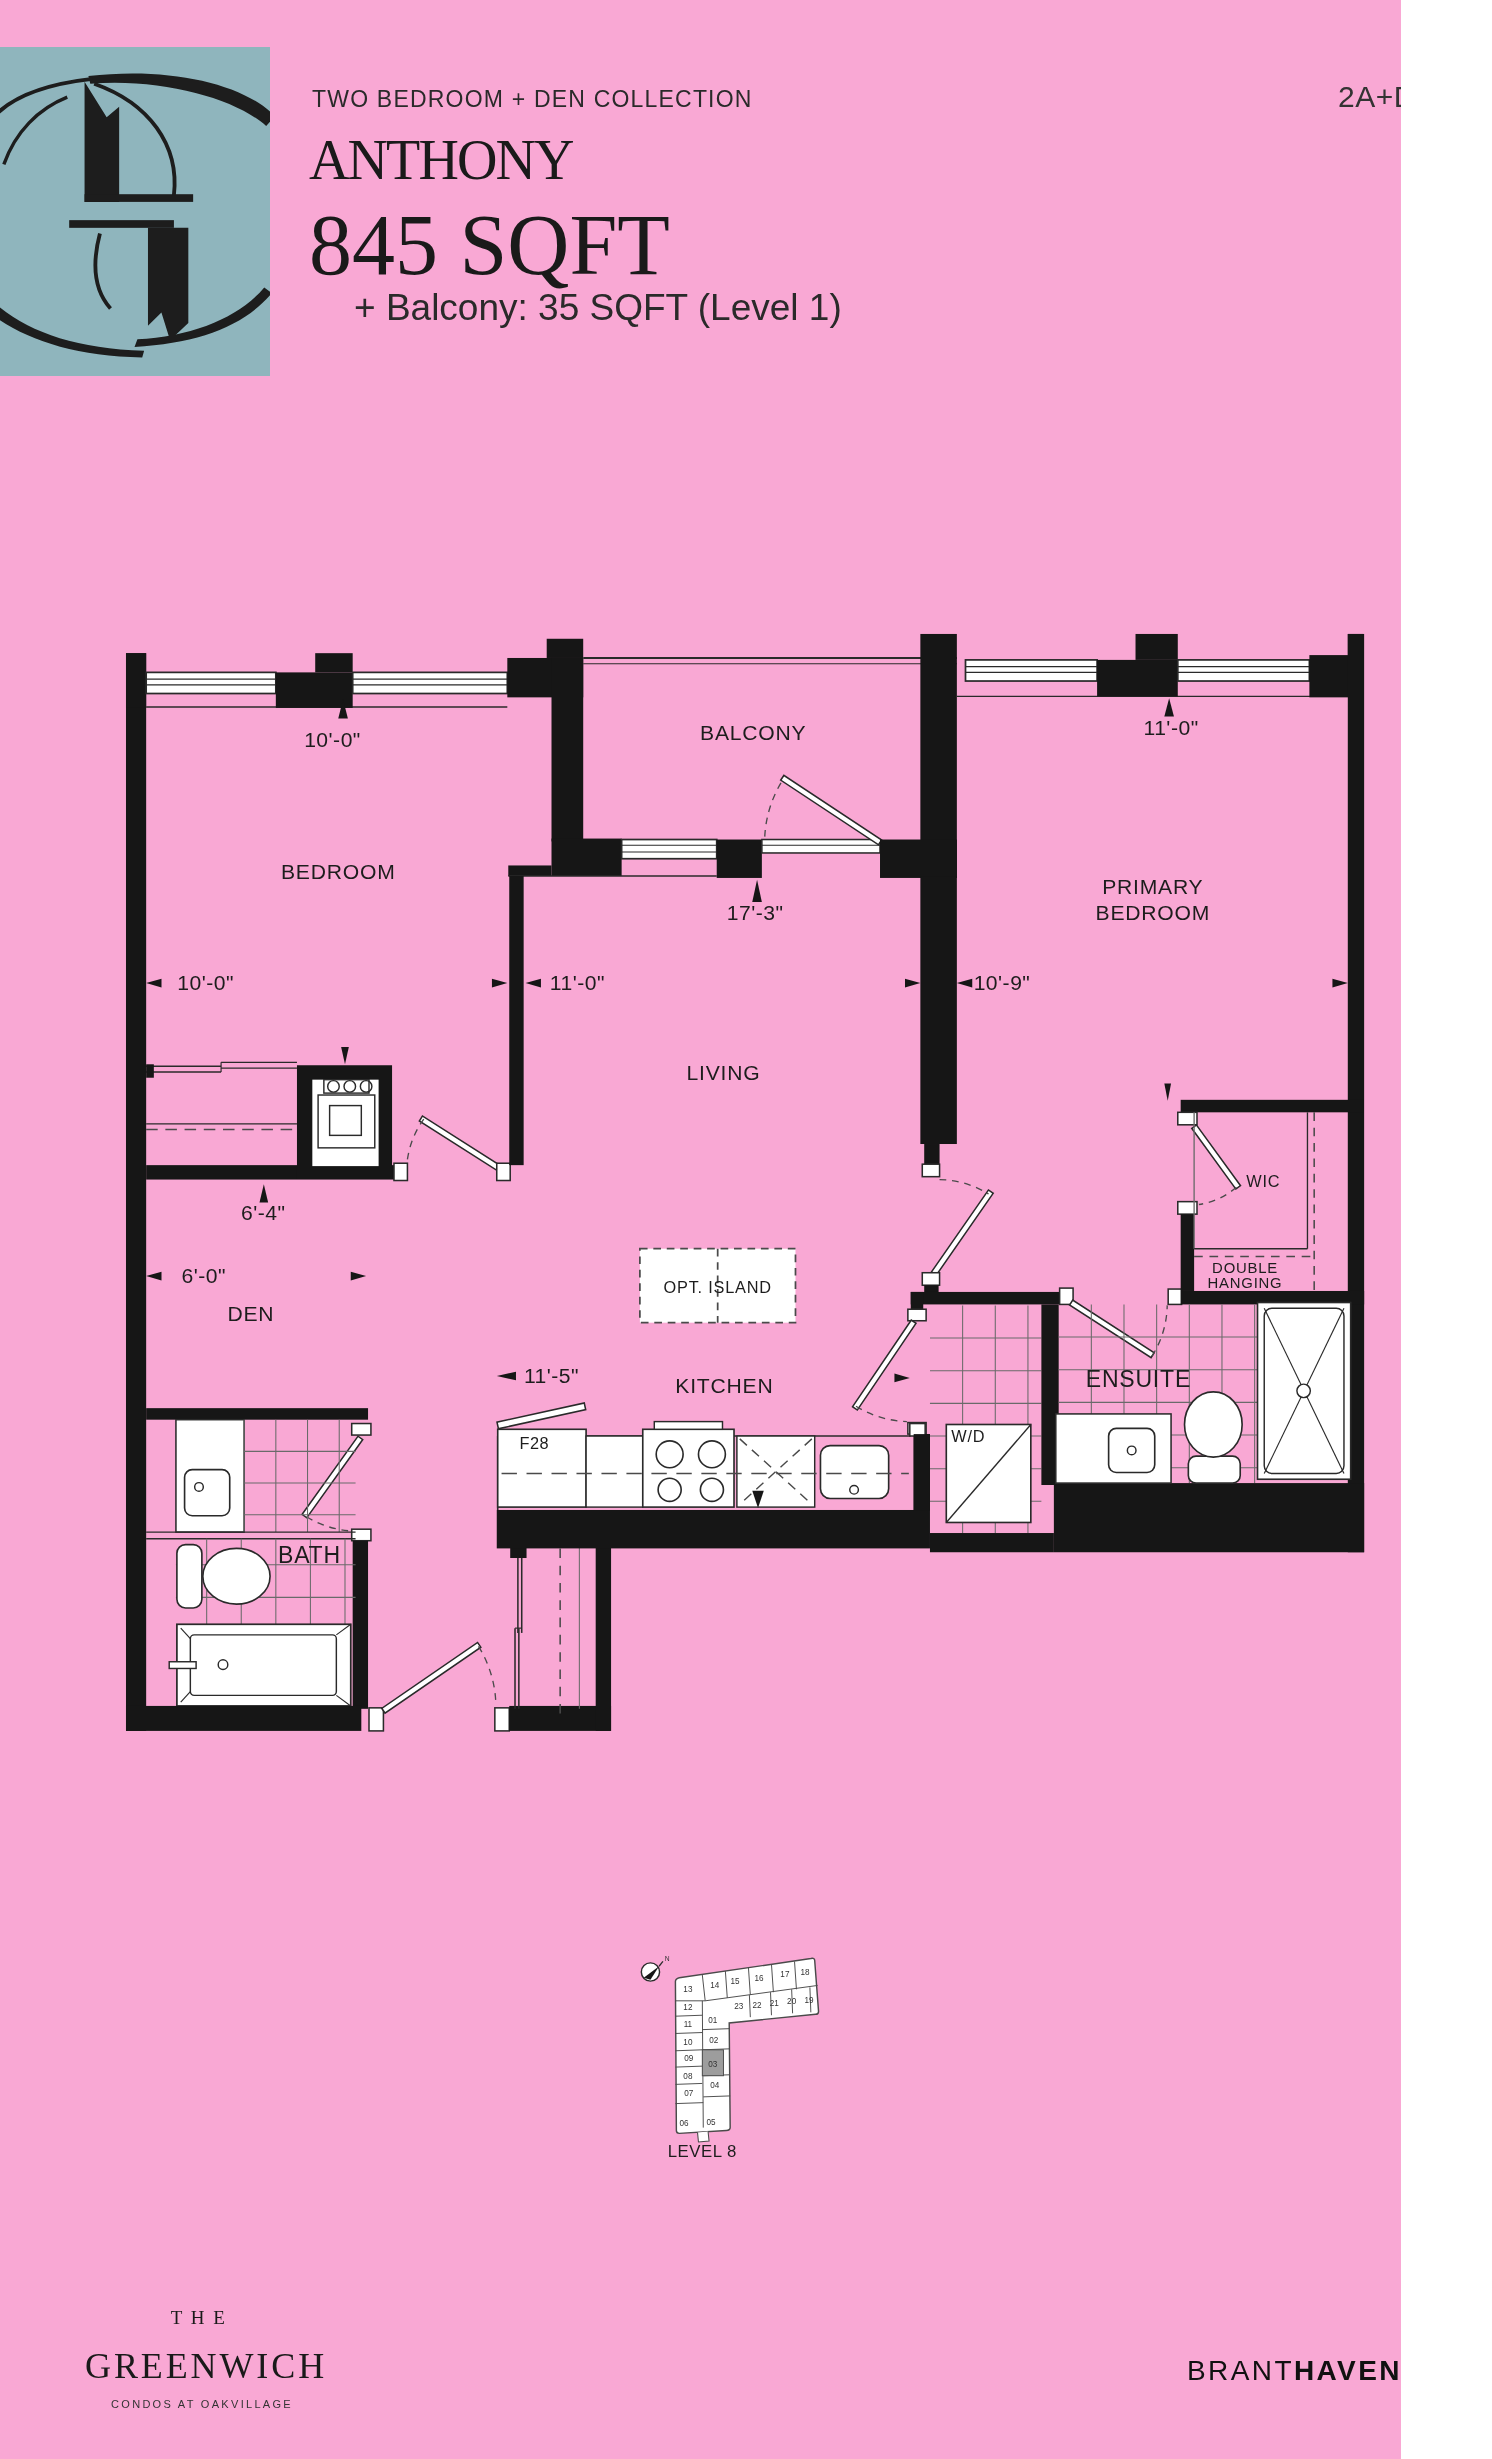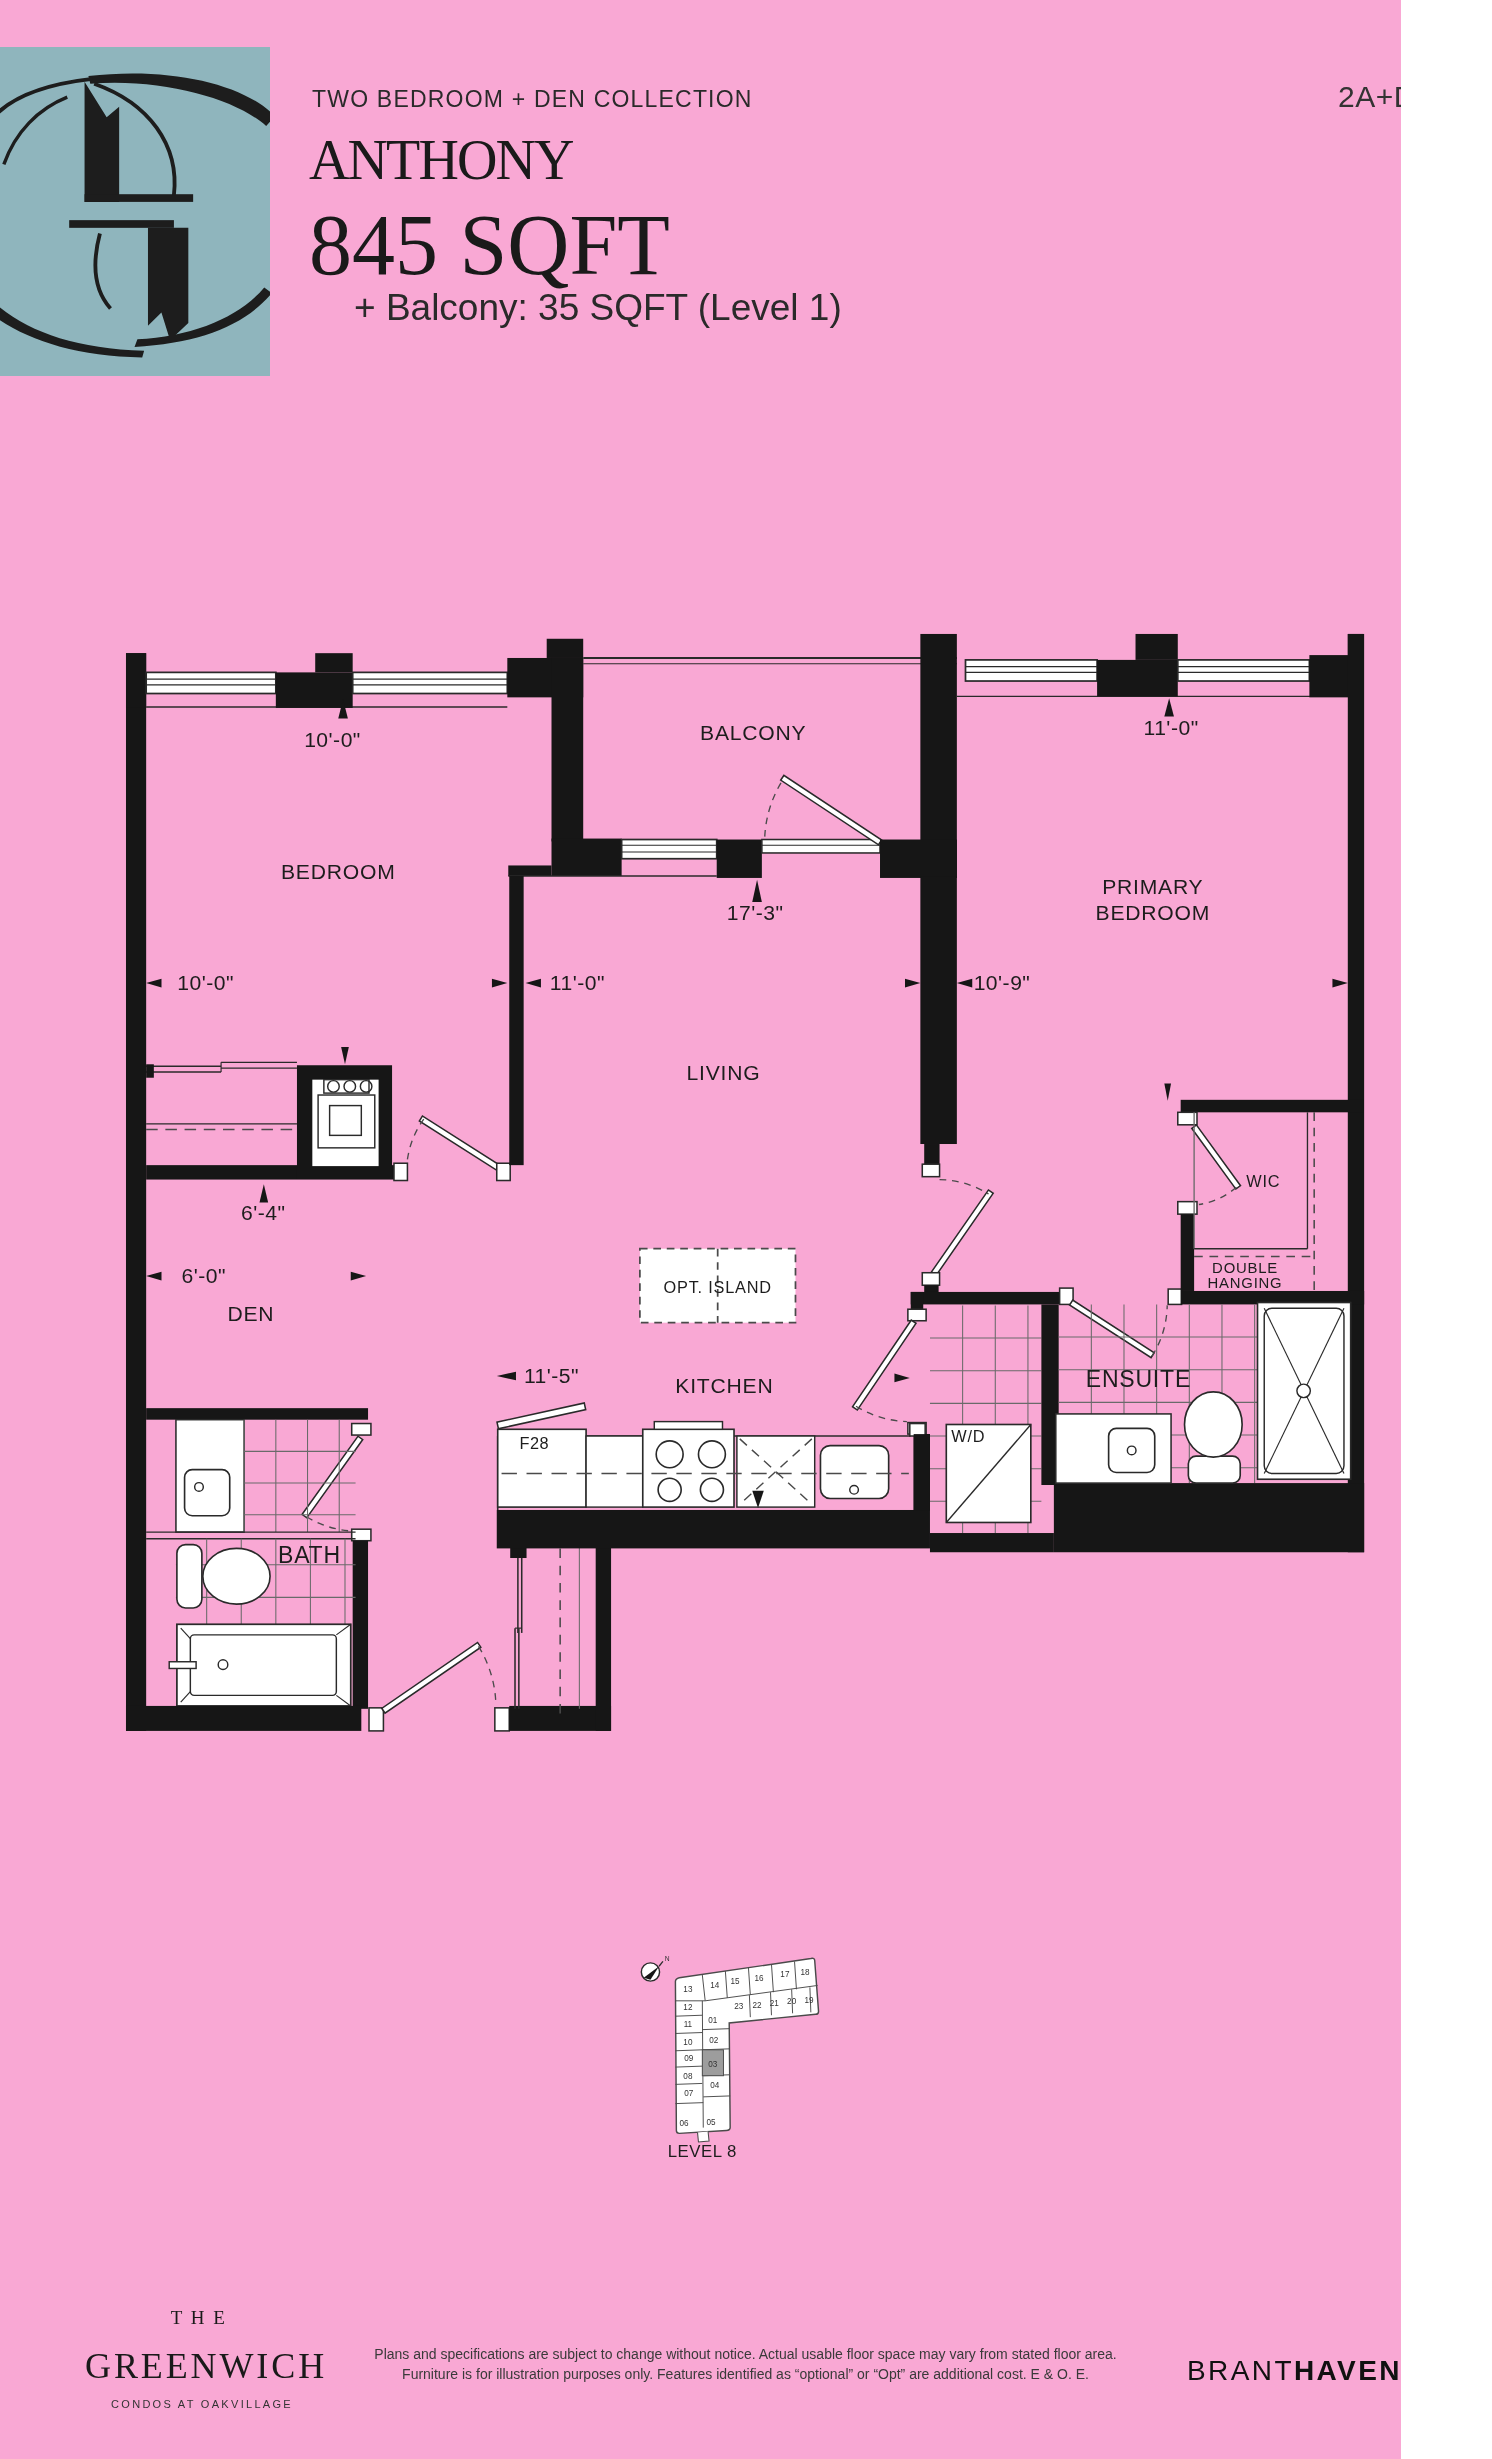--- a/index.html
+++ b/index.html
@@ -490,18 +490,17 @@
 <text x="731" y="2246" font-family="Liberation Sans, sans-serif" font-size="17.5" font-weight="400" letter-spacing="0.5" fill="#1d1d1d" text-anchor="middle">LEVEL 8</text>
 </g>
 </svg>
 
 <div class="abs" style="left:85px;top:2307px;width:234px;text-align:center;">
   <div style="font-family:'Liberation Serif',serif;font-size:19px;letter-spacing:8.6px;color:#1a1a1a;">THE</div>
   <div style="font-family:'Liberation Serif',serif;font-size:36px;letter-spacing:2.9px;color:#1a1a1a;margin-top:16px;">GREENWICH</div>
   <div style="font-size:11px;letter-spacing:2.3px;color:#333;margin-top:10.6px;">CONDOS AT OAKVILLAGE</div>
 </div>
 
-<div class="abs" style="left:361px;top:2344px;width:769px;text-align:center;font-size:14px;line-height:20px;color:#3a3a3a;">Plans and specifications are subject to change without notice. Actual usable floor space may vary from stated floor area.<br>Furniture is for illustration purposes only. Features identified as “optional” or “Opt” are additional cost. E &amp; O. E.</div>
 
 <div class="abs" style="left:1187px;top:2340px;font-size:28px;letter-spacing:2.4px;color:#111;margin-top:15px;">BRANT<b>HAVEN</b></div>
 
 </div>
 
 
 </body></html>

